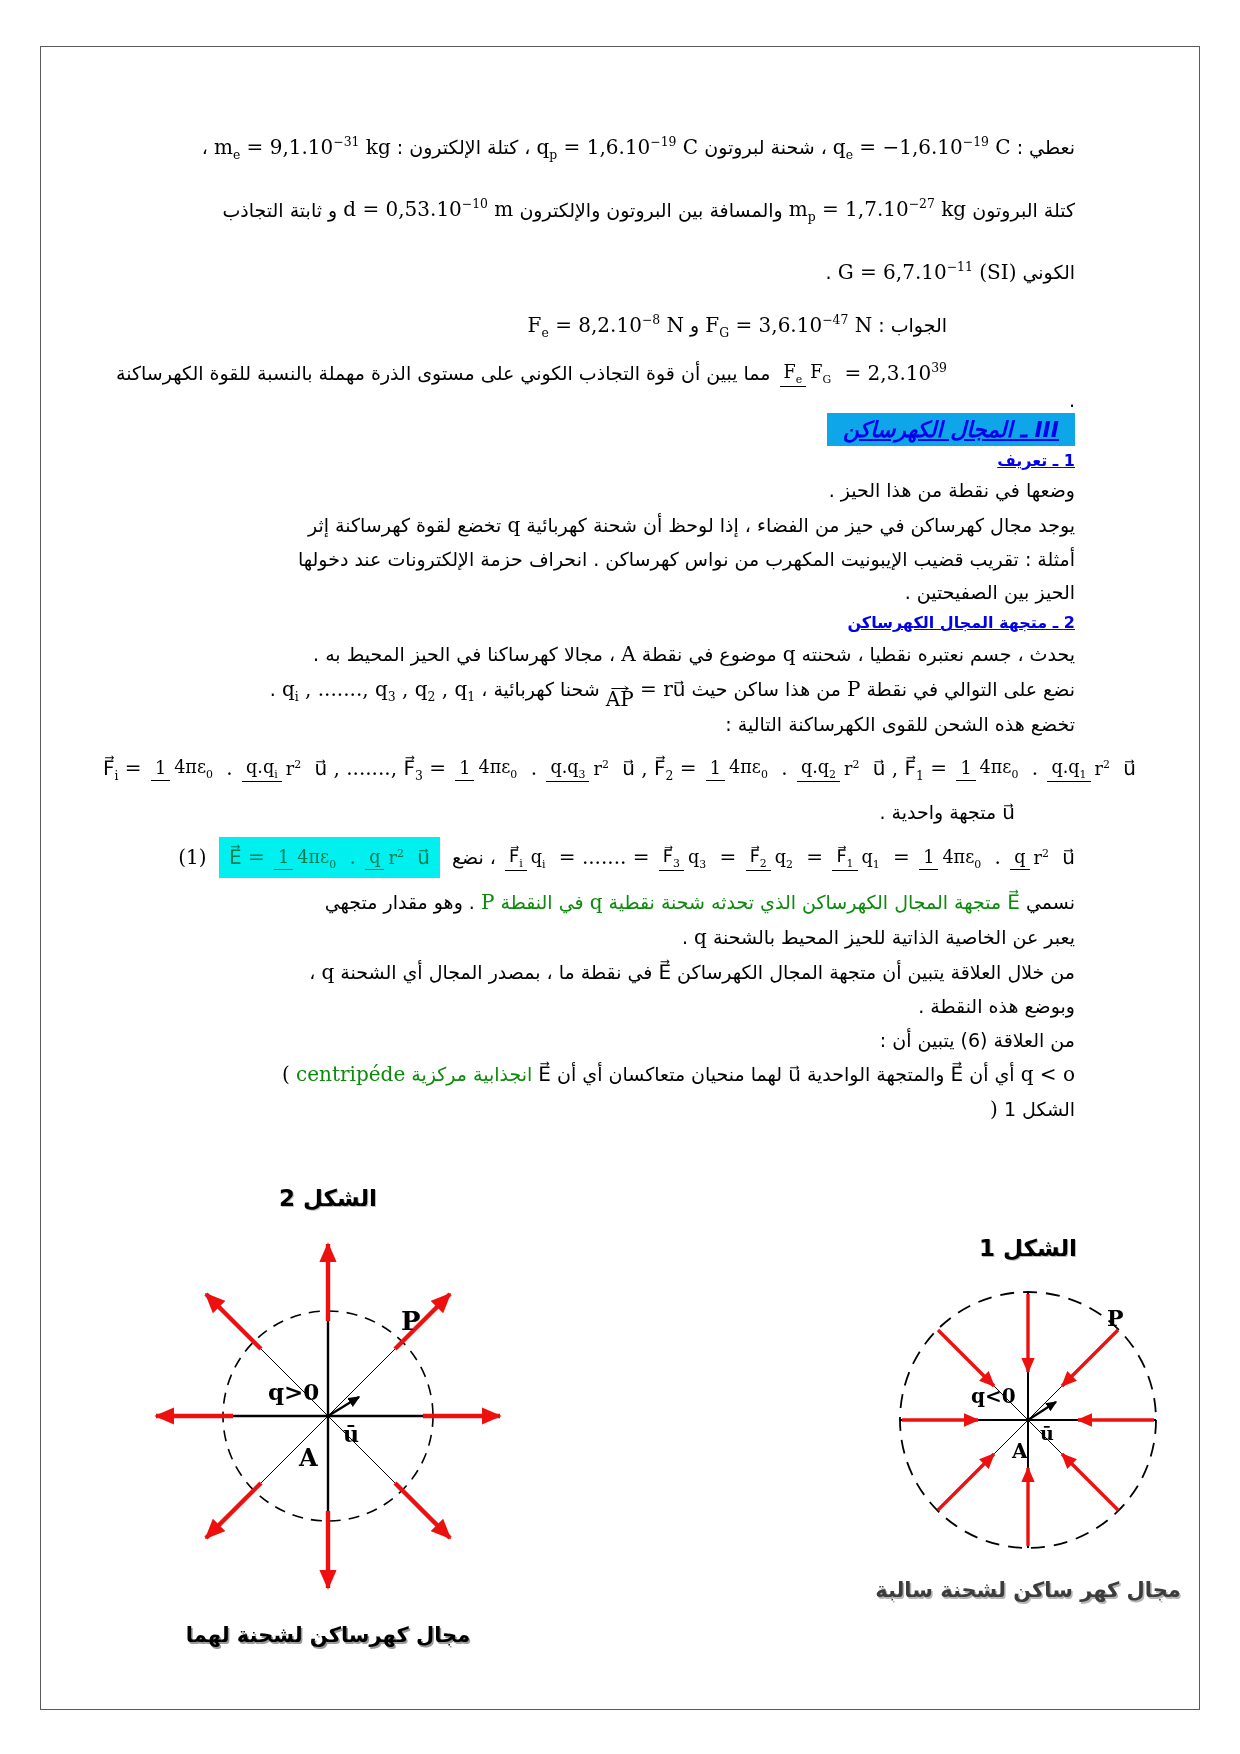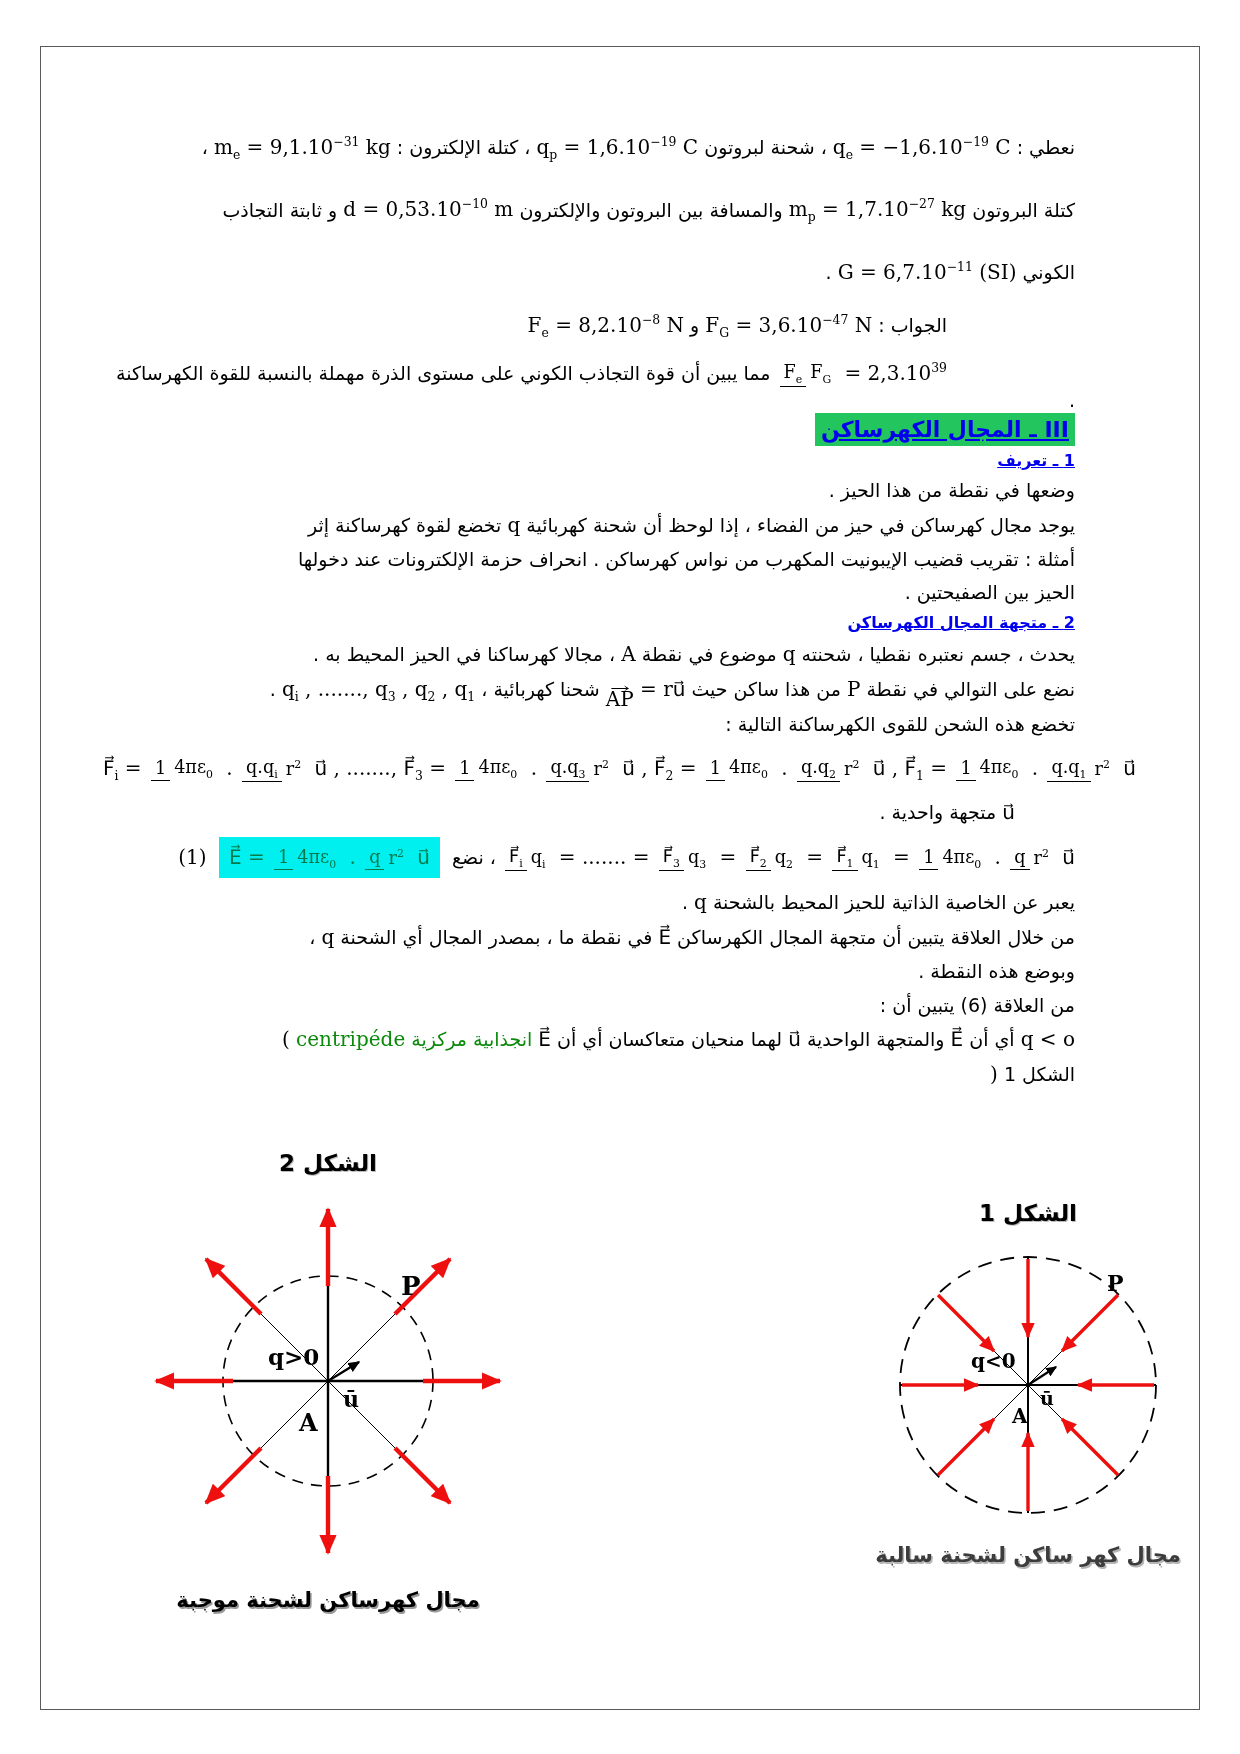--- a/index.html
+++ b/index.html
@@ -20,21 +20,21 @@
   .fr .d{padding:0 4px;}
   .vec{display:inline-flex;flex-direction:column;align-items:center;
        line-height:0.75;vertical-align:0.15em;}
   .vec .va{font-size:0.7em;transform:scaleX(1.7);margin-bottom:-1px;}
   .given .ln{line-height:48px;}
   .answer{padding-right:128px;line-height:44px;}
   .ratio{padding-right:128px;line-height:1.2;margin:6px 0 0 0;}
   .dotline{line-height:22px;margin:2px 0;}
   .h3{color:#0000ee;font-weight:bold;font-size:22px;line-height:1.5;}
   .h3 span{text-decoration:underline;}
-  .cyanbg{background:#22c55e;padding:0 6px;display:inline-block;}
+  .cyanbg{background:#0ea5e9;padding:0 16px;display:inline-block;font-style:italic;}
   .h4{color:#0000ee;font-weight:bold;font-size:16px;text-decoration:underline;line-height:1.6;}
   .hsub{color:#000;font-weight:bold;font-size:20px;text-decoration:underline;line-height:1.6;}
   .c-g{color:#0b8a0b;}
   .eqrow{direction:ltr;text-align:center;font-family:"DejaVu Serif",serif;
          font-size:21px;margin:10px 0;}
   .unitline{padding-right:60px;}
   .eqline{margin:8px 0;}
   .numbox{direction:ltr;unicode-bidi:isolate;font-family:"DejaVu Serif",serif;font-size:20px;}
   .hl{background:#00f0f0;color:#067a4b;padding:4px 10px;margin:0 6px;display:inline-block;}
   .hl .fr .n{border-bottom-color:#067a4b;}
@@ -136,20 +136,21 @@
             <span class="d">r<sup>2</sup></span>
           </span><span> u⃗</span></span></span><span class="at"> ، نضع </span><span class="numbox"><span>(1) </span><span class="hl"><span class="mrun" dir="ltr"><span>E⃗ = </span><span class="fr">
               <span class="n">1</span>
               <span class="d">4πε<sub>0</sub></span>
             </span><span> . </span><span class="fr">
               <span class="n">q</span>
               <span class="d">r<sup>2</sup></span>
             </span><span> u⃗</span></span></span></span>
   </div>
 
+  <div class="ln"><span class="at">نسمي </span><span class="mrun" dir="ltr"><span class="c-g">E⃗</span></span><span class="at c-g"> متجهة المجال الكهرساكن الذي تحدثه شحنة نقطية </span><span class="mrun" dir="ltr"><span class="c-g">q</span></span><span class="at c-g"> في النقطة </span><span class="mrun" dir="ltr"><span class="c-g">P</span></span><span class="at"> . وهو مقدار متجهي</span></div>
   <div class="ln"><span class="at">يعبر عن الخاصية الذاتية للحيز المحيط بالشحنة </span><span class="mrun" dir="ltr"><span>q</span></span><span class="at"> .</span></div>
   <div class="ln"><span class="at">من خلال العلاقة يتبين أن متجهة المجال الكهرساكن </span><span class="mrun" dir="ltr"><span>E⃗</span></span><span class="at"> في نقطة ما ، بمصدر المجال أي الشحنة </span><span class="mrun" dir="ltr"><span>q</span></span><span class="at"> ،</span></div>
   <div class="ln">وبوضع هذه النقطة .</div>
   <div class="ln">من العلاقة (6) يتبين أن :</div>
   <div class="ln"><span class="mrun" dir="ltr"><span>q &lt; o</span></span><span class="at"> أي أن </span><span class="mrun" dir="ltr"><span>E⃗</span></span><span class="at"> والمتجهة الواحدية </span><span class="mrun" dir="ltr"><span>u⃗</span></span><span class="at"> لهما منحيان متعاكسان أي أن </span><span class="mrun" dir="ltr"><span>E⃗</span></span><span class="at c-g"> انجذابية مركزية </span><span class="mrun" dir="ltr"><span>( </span><span class="c-g">centripéde</span></span></div>
   <div class="ln"><span class="at">الشكل 1 </span><span class="mrun" dir="ltr"><span>)</span></span></div>
 
   <div class="figures">
 
     <div class="figblock" style="left:0;top:12px;width:450px;">
@@ -179,21 +180,21 @@
           <line x1="158" y1="129" x2="103" y2="74" marker-end="url(#ar2)"></line>
           <line x1="292" y1="263" x2="347" y2="318" marker-end="url(#ar2)"></line>
           <line x1="158" y1="263" x2="103" y2="318" marker-end="url(#ar2)"></line>
         </g>
         <line x1="225" y1="196" x2="256" y2="177" stroke="#000" stroke-width="2.4" marker-end="url(#ab2)"></line>
         <text x="165" y="180" font-size="23">q&gt;0</text>
         <text x="240" y="222" font-size="22">ū</text>
         <text x="196" y="246" font-size="24">A</text>
         <text x="298" y="110" font-size="26">P</text>
       </svg>
-      <div class="figcap">مجال كهرساكن لشحنة موجبة</div>
+      <div class="figcap">مجال كهرساكن لشحنة لهما</div>
     </div>
 
     <div class="figblock" style="left:770px;top:62px;width:310px;">
       <div class="figtitle">الشكل 1</div>
       <svg width="310" height="290">
         <defs>
           <marker id="ar1" markerWidth="4.6" markerHeight="4" refX="4.2" refY="2" orient="auto">
             <polygon points="0,0 4.6,2 0,4" fill="#ee0f0f"></polygon>
           </marker>
           <marker id="ab1" markerWidth="5" markerHeight="4.4" refX="4.4" refY="2.2" orient="auto">

